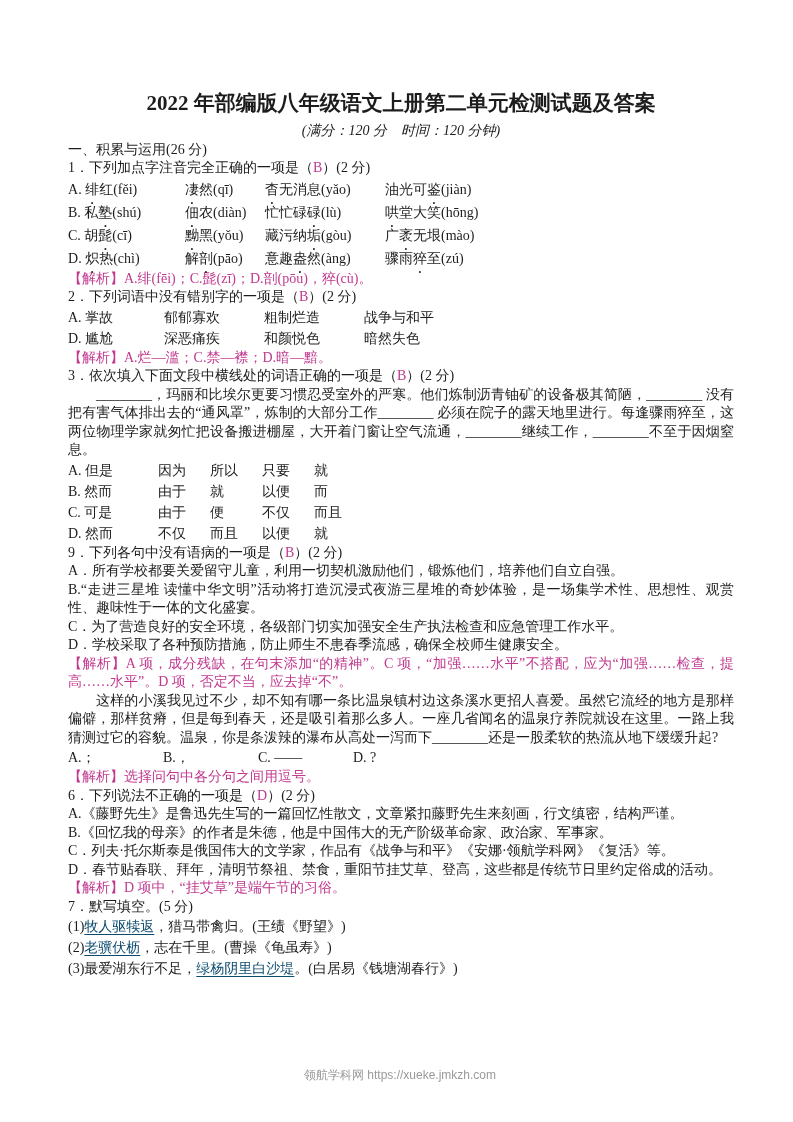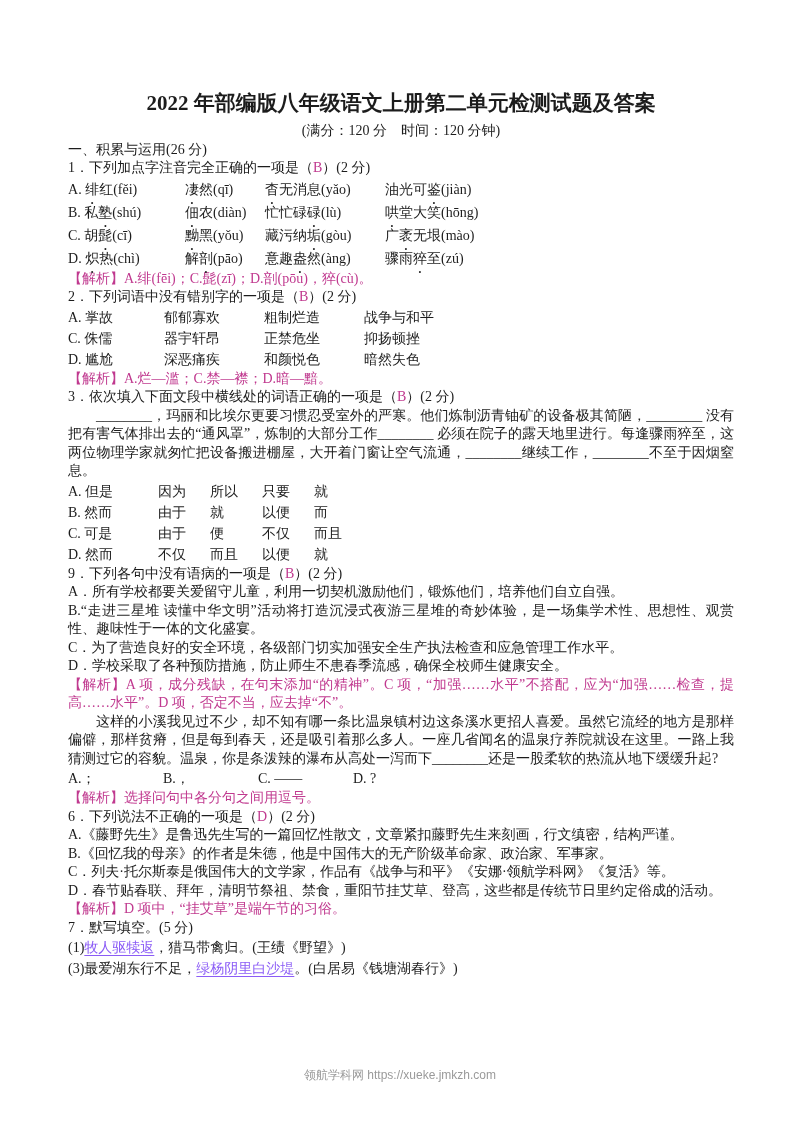--- a/index.html
+++ b/index.html
@@ -6,27 +6,27 @@
   .page{
     position:relative;width:793px;height:1122px;background:#fff;overflow:hidden;
     font-family:"Liberation Serif","DejaVu Serif",serif;color:#1c1c1c;padding-left:7px;
   }
   .content{
     position:absolute;left:68px;top:90px;width:666px;
     font-size:14px;line-height:18.5px;text-align:justify;
   }
   .content p{margin:0;}
   .title{font-size:21px;line-height:27px;font-weight:700;text-align:center;margin:0 0 5px;}
-  .meta{text-align:center;}
+  .meta{text-align:center;font-style:italic;}
   .opt{text-align:left;}
   .row23{line-height:23px;}
   .row21{line-height:21px;}
   .ind{text-indent:2em;}
   .jiexi,.ansl{color:#c0398f;}
-  .ans{color:#8b5cf6;text-decoration:underline;text-underline-offset:3px;}
+  .ans{color:#0c4a6e;text-decoration:underline;text-underline-offset:3px;}
   
   .c1a{display:inline-block;min-width:117px;}
   .c1b{display:inline-block;min-width:80px;}
   .c1c{display:inline-block;min-width:120px;}
   .c2a{display:inline-block;min-width:96px;}
   .c2b{display:inline-block;min-width:100px;}
   .c3a{display:inline-block;min-width:90px;}
   .c3b{display:inline-block;min-width:52px;}
   .c5{display:inline-block;min-width:95px;}
   
@@ -53,21 +53,20 @@
       <p class="opt row23"><span class="c1a"><span>A</span><span>.</span><span> </span><span class="dt">绯</span><span>红</span><span>(</span><span>f</span><span>ě</span><span>i</span><span>)</span></span><span class="c1b"><span class="dt">凄</span><span>然</span><span>(</span><span>q</span><span>ī</span><span>)</span></span><span class="c1c"><span class="dt">杳</span><span>无</span><span>消</span><span>息</span><span>(</span><span>y</span><span>ǎ</span><span>o</span><span>)</span></span><span><span>油</span><span>光</span><span>可</span><span class="dt">鉴</span><span>(</span><span>j</span><span>i</span><span>à</span><span>n</span><span>)</span></span></p>
       <p class="opt row23"><span class="c1a"><span>B</span><span>.</span><span> </span><span>私</span><span class="dt">塾</span><span>(</span><span>s</span><span>h</span><span>ú</span><span>)</span></span><span class="c1b"><span class="dt">佃</span><span>农</span><span>(</span><span>d</span><span>i</span><span>à</span><span>n</span><span>)</span></span><span class="c1c"><span>忙</span><span>忙</span><span>碌</span><span class="dt">碌</span><span>(</span><span>l</span><span>ù</span><span>)</span></span><span><span class="dt">哄</span><span>堂</span><span>大</span><span>笑</span><span>(</span><span>h</span><span>ō</span><span>n</span><span>g</span><span>)</span></span></p>
       <p class="opt row23"><span class="c1a"><span>C</span><span>.</span><span> </span><span>胡</span><span class="dt">髭</span><span>(</span><span>c</span><span>ī</span><span>)</span></span><span class="c1b"><span class="dt">黝</span><span>黑</span><span>(</span><span>y</span><span>ǒ</span><span>u</span><span>)</span></span><span class="c1c"><span>藏</span><span>污</span><span>纳</span><span class="dt">垢</span><span>(</span><span>g</span><span>ò</span><span>u</span><span>)</span></span><span><span>广</span><span class="dt">袤</span><span>无</span><span>垠</span><span>(</span><span>m</span><span>à</span><span>o</span><span>)</span></span></p>
       <p class="opt row23"><span class="c1a"><span>D</span><span>.</span><span> </span><span class="dt">炽</span><span>热</span><span>(</span><span>c</span><span>h</span><span>ì</span><span>)</span></span><span class="c1b"><span>解</span><span class="dt">剖</span><span>(</span><span>p</span><span>ā</span><span>o</span><span>)</span></span><span class="c1c"><span>意</span><span>趣</span><span class="dt">盎</span><span>然</span><span>(</span><span>à</span><span>n</span><span>g</span><span>)</span></span><span><span>骤</span><span>雨</span><span class="dt">猝</span><span>至</span><span>(</span><span>z</span><span>ú</span><span>)</span></span></p>
       <p class="jiexi">【解析】A.绯(fēi)；C.髭(zī)；D.剖(pōu)，猝(cù)。</p>
     </div>
 
     <div>
       <p><span>2．下列词语中没有错别字的一项是（</span><span class="ansl">B</span><span>）(2 分)</span></p>
       <p class="opt row21"><span class="c2a">A. 掌故</span><span class="c2b">郁郁寡欢</span><span class="c2b">粗制烂造</span><span>战争与和平</span></p>
-      <p class="opt row21"><span class="c2a">C. 侏儒</span><span class="c2b">器宇轩昂</span><span class="c2b">正禁危坐</span><span>抑扬顿挫</span></p>
       <p class="opt row21"><span class="c2a">D. 尴尬</span><span class="c2b">深恶痛疾</span><span class="c2b">和颜悦色</span><span>暗然失色</span></p>
       <p class="jiexi">【解析】A.烂—滥；C.禁—襟；D.暗—黯。</p>
     </div>
 
     <div>
       <p><span>3．依次填入下面文段中横线处的词语正确的一项是（</span><span class="ansl">B</span><span>）(2 分)</span></p>
       <p class="ind">________，玛丽和比埃尔更要习惯忍受室外的严寒。他们炼制沥青铀矿的设备极其简陋，________ 没有把有害气体排出去的“通风罩”，炼制的大部分工作________ 必须在院子的露天地里进行。每逢骤雨猝至，这两位物理学家就匆忙把设备搬进棚屋，大开着门窗让空气流通，________继续工作，________不至于因烟窒息。</p>
       <p class="opt row21"><span class="c3a">A. 但是</span><span class="c3b">因为</span><span class="c3b">所以</span><span class="c3b">只要</span><span>就</span></p>
       <p class="opt row21"><span class="c3a">B. 然而</span><span class="c3b">由于</span><span class="c3b">就</span><span class="c3b">以便</span><span>而</span></p>
       <p class="opt row21"><span class="c3a">C. 可是</span><span class="c3b">由于</span><span class="c3b">便</span><span class="c3b">不仅</span><span>而且</span></p>
@@ -94,19 +93,20 @@
       <p>A.《藤野先生》是鲁迅先生写的一篇回忆性散文，文章紧扣藤野先生来刻画，行文缜密，结构严谨。</p>
       <p>B.《回忆我的母亲》的作者是朱德，他是中国伟大的无产阶级革命家、政治家、军事家。</p>
       <p>C．列夫·托尔斯泰是俄国伟大的文学家，作品有《战争与和平》《安娜·领航学科网》《复活》等。</p>
       <p>D．春节贴春联、拜年，清明节祭祖、禁食，重阳节挂艾草、登高，这些都是传统节日里约定俗成的活动。</p>
       <p class="jiexi">【解析】D 项中，“挂艾草”是端午节的习俗。</p>
     </div>
 
     <div>
       <p>7．默写填空。(5 分)</p>
       <p class="row21"><span>(1)</span><span class="ans">牧人驱犊返</span><span>，猎马带禽归。(王绩《野望》)</span></p>
+      <p class="row21"><span>(2)</span><span class="ans">老骥伏枥</span><span>，志在千里。(曹操《龟虽寿》)</span></p>
       <p class="row21"><span>(3)最爱湖东行不足，</span><span class="ans">绿杨阴里白沙堤</span><span>。(白居易《钱塘湖春行》)</span></p>
     </div>
 
   </div>
 
   <div class="footer">领航学科网 https://xueke.jmkzh.com</div>
 </div>
 
 </body></html>

